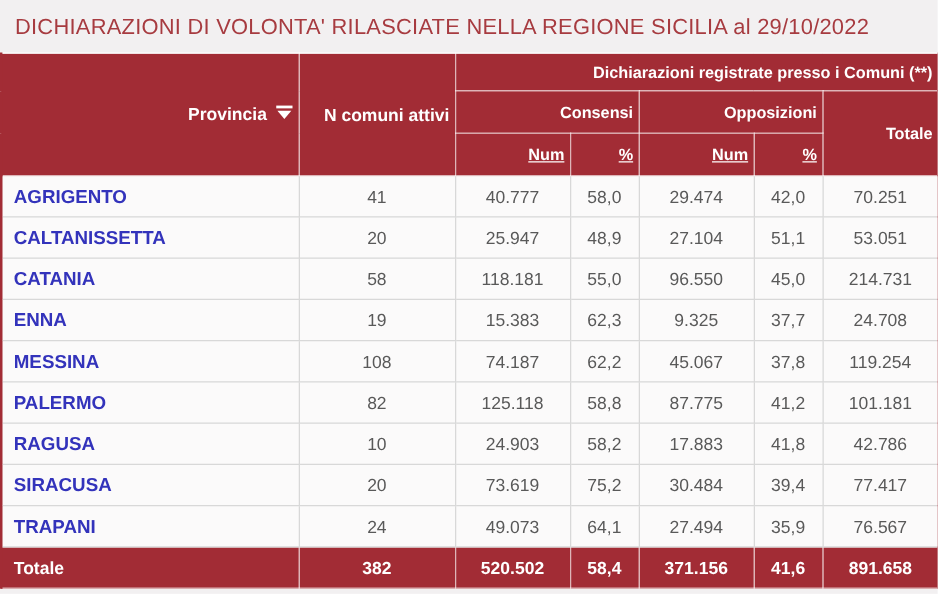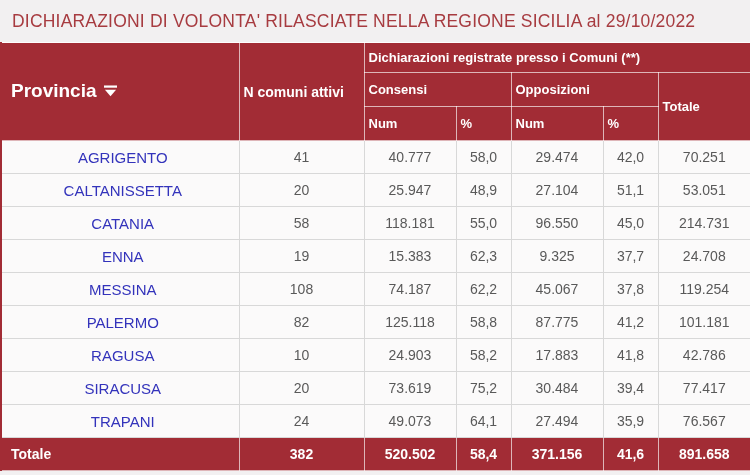--- a/index.html
+++ b/index.html
@@ -26,43 +26,44 @@
     border-left: 2px solid #A22C35;
     border-right: 2px solid #A22C35;
   }
   th {
     background: #A22C35;
     color: #FFFFFF;
     font-weight: bold;
     font-size: 13px;
     border: 1px solid rgba(255,255,255,0.65);
     padding: 3px 4px;
-    text-align: left;
+    text-align: right;
   }
   th.th-prov {
-    text-align: left;
+    text-align: right;
     padding-left: 9px;
-    font-size: 19px;
+    font-size: 14px;
   }
   th.th-ncomuni { font-size: 14px; }
   tr.group-row th { height: 30px; }
   tr.mid-row th { height: 34px; }
-  tr.sub-row th { height: 34px; }
+  tr.sub-row th { height: 34px; text-decoration: underline; }
   td {
     background: #FBFAFA;
     border: 1px solid #D8D8D8;
     text-align: center;
     color: #595959;
     font-size: 14px;
     height: 33px;
     padding: 0 4px;
   }
   td.prov-cell {
-    text-align: center;
+    text-align: left;
     padding-left: 9px;
+    font-weight: bold;
   }
   a.prov-link {
     color: #3333BB;
     text-decoration: none;
     font-size: 15px;
     cursor: pointer;
   }
   tr.total-row td {
     background: #A22C35;
     color: #FFFFFF;

